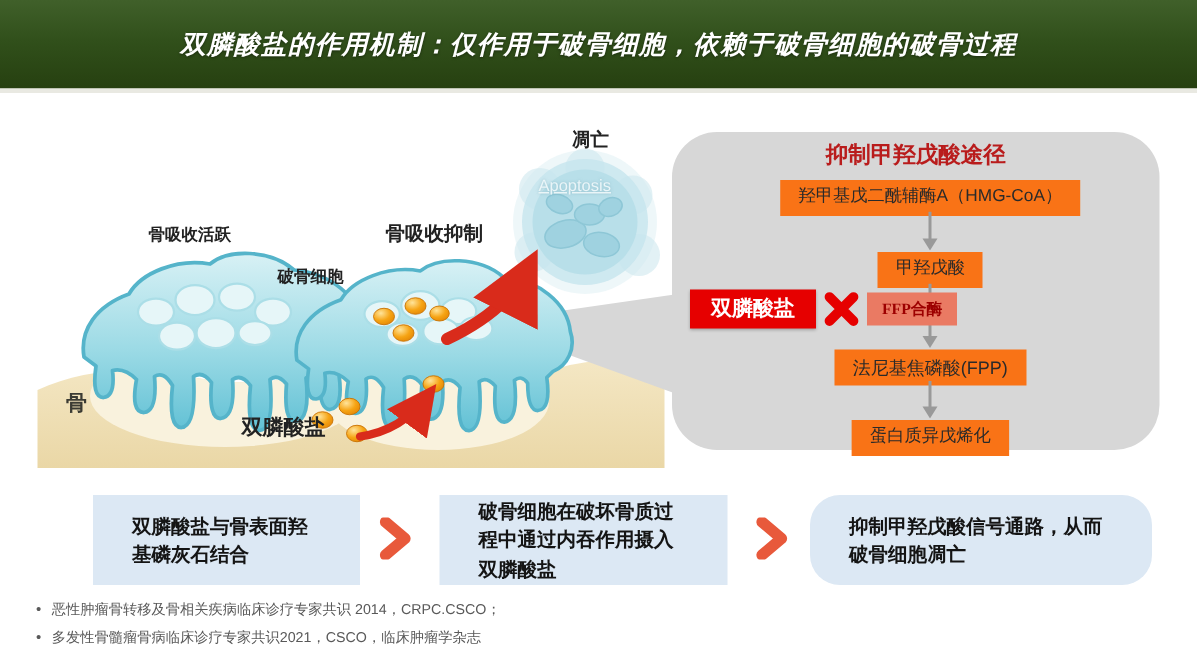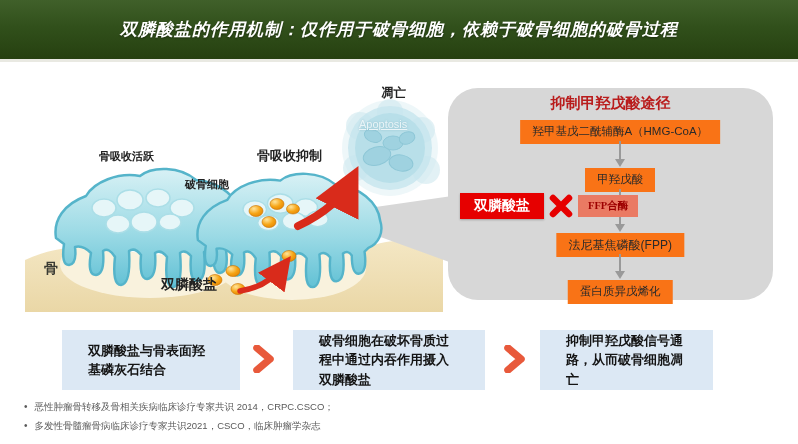--- a/index.html
+++ b/index.html
@@ -61,21 +61,21 @@
     padding:4px 10px;white-space:nowrap;font-family:Liberation Serif, serif;
   }
   
   .step-box{
     position:absolute;top:330px;height:60px;background:#dce8f4;
     display:flex;align-items:center;padding:0 26px;box-sizing:border-box;
     font-size:13px;font-weight:bold;color:#141414;line-height:1.5;z-index:5;
   }
   .sb1{left:62px;width:178px;}
   .sb2{left:293px;width:192px;}
-  .sb3{left:540px;width:173px;}
+  .sb3{left:540px;width:228px;border-radius:20px;}
   .chev{position:absolute;top:345px;z-index:5;}
   .c1{left:253px;} .c2{left:504px;}
   
   .refs{position:absolute;left:24px;top:397px;z-index:5;}
   .ref-row{display:flex;align-items:flex-start;gap:7px;color:#595959;font-size:9.5px;
     line-height:19px;white-space:nowrap;}
   .ref-bullet{font-size:10px;line-height:19px;color:#595959;}
 </style>
 </head>
 <body>

